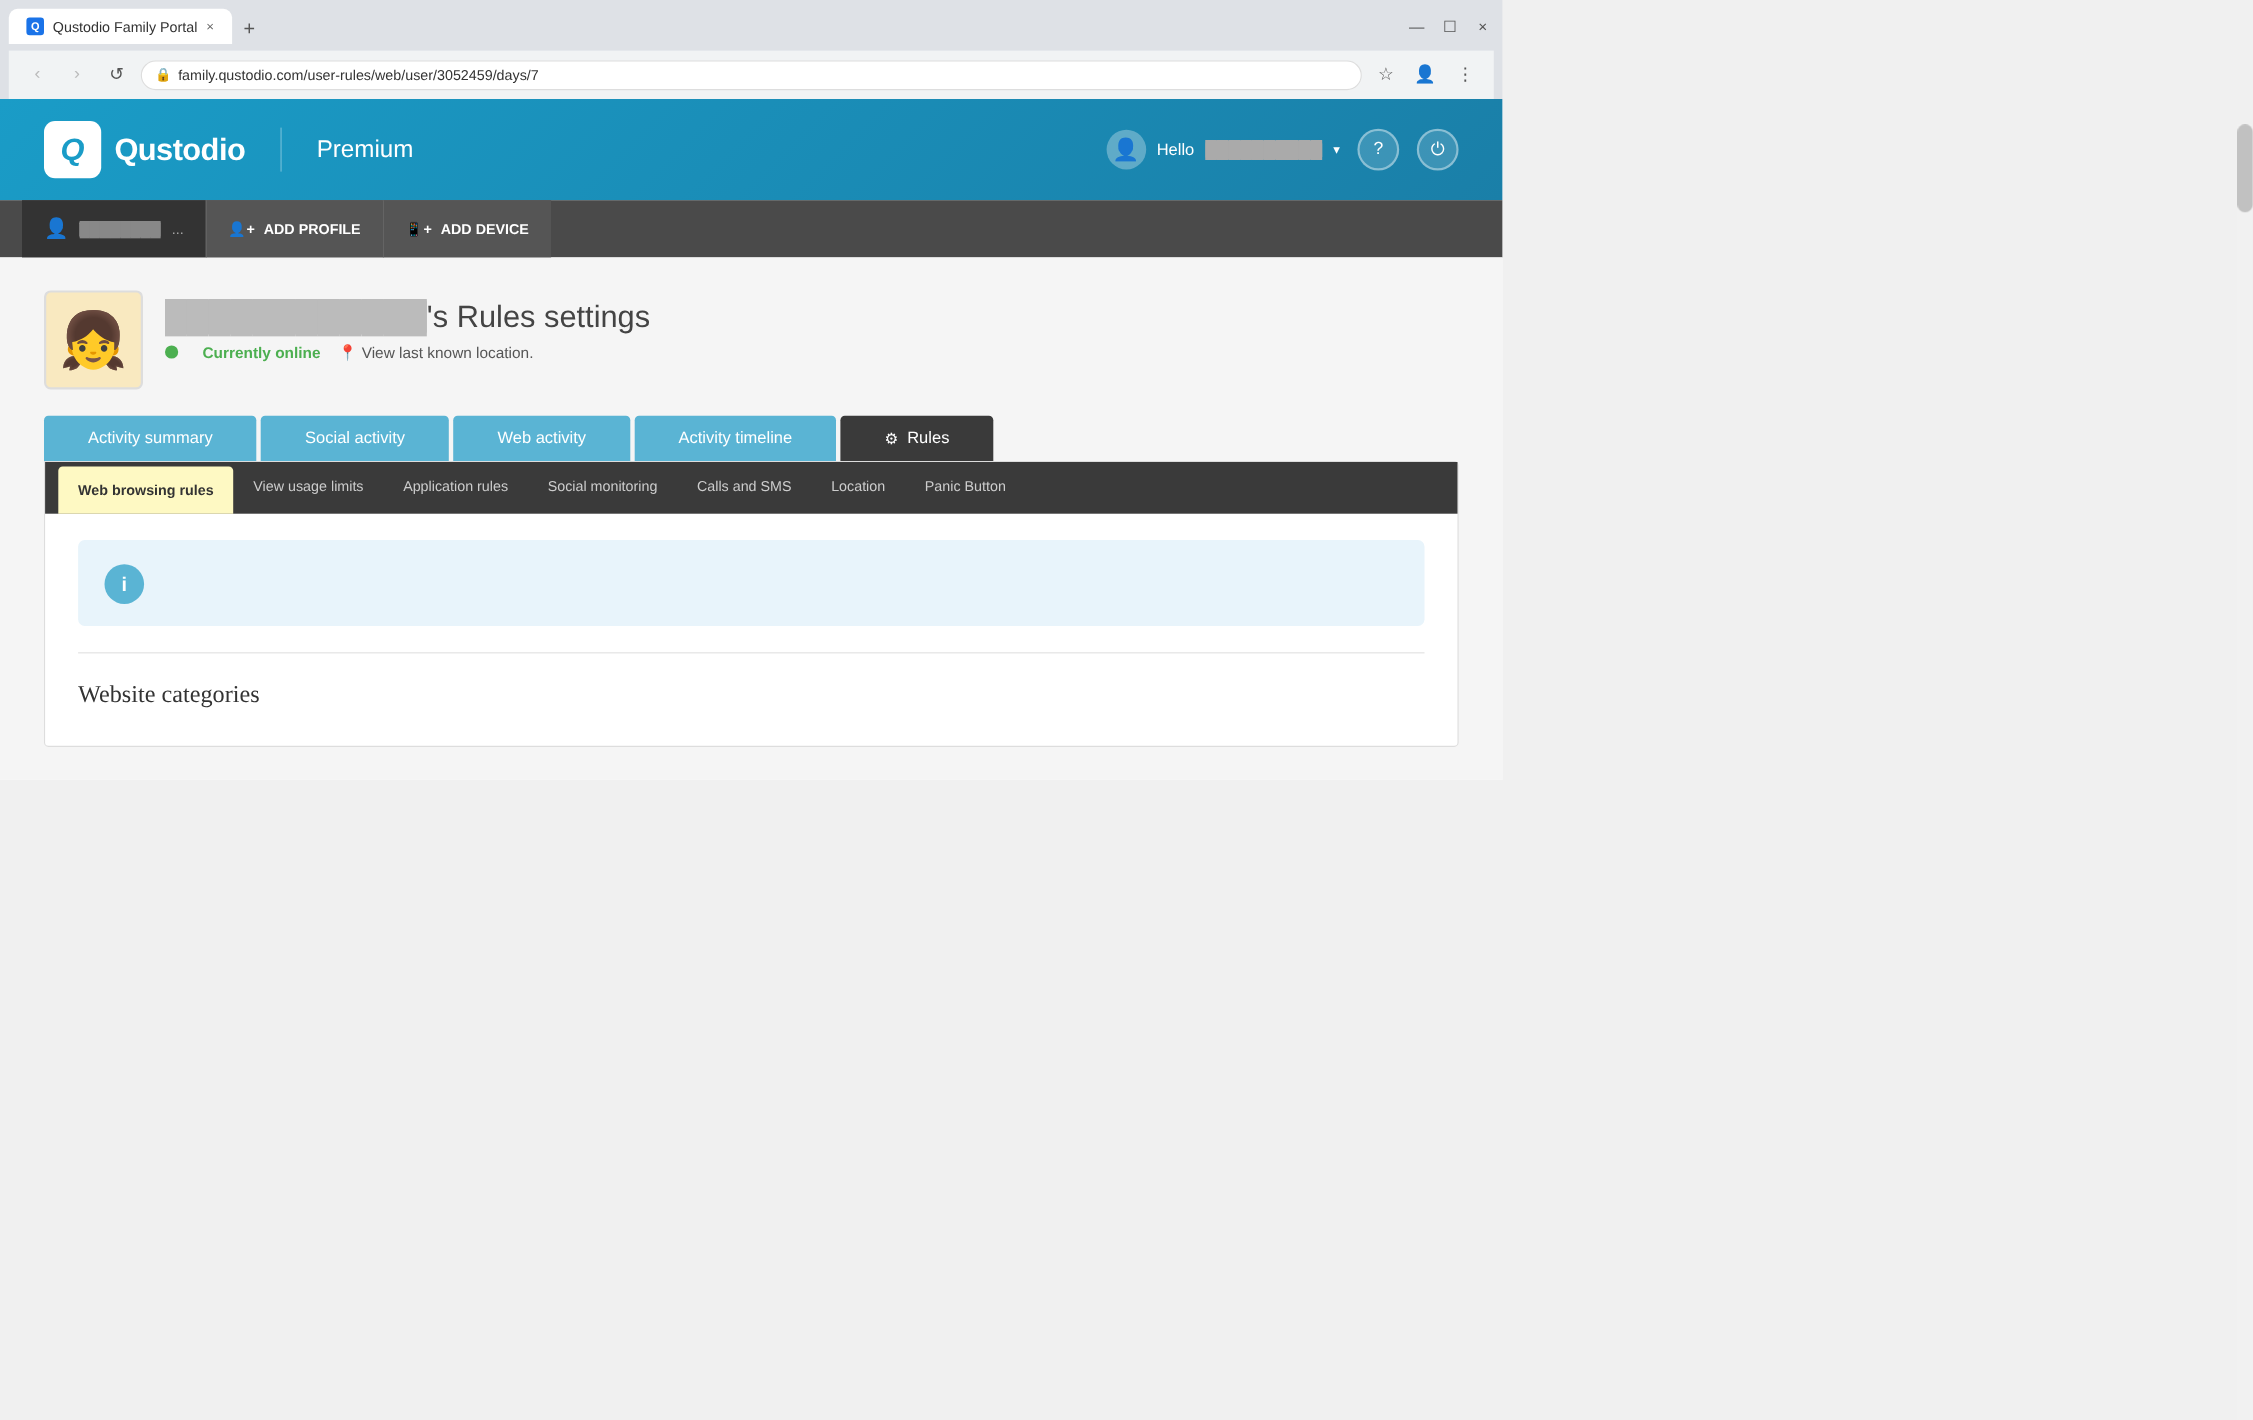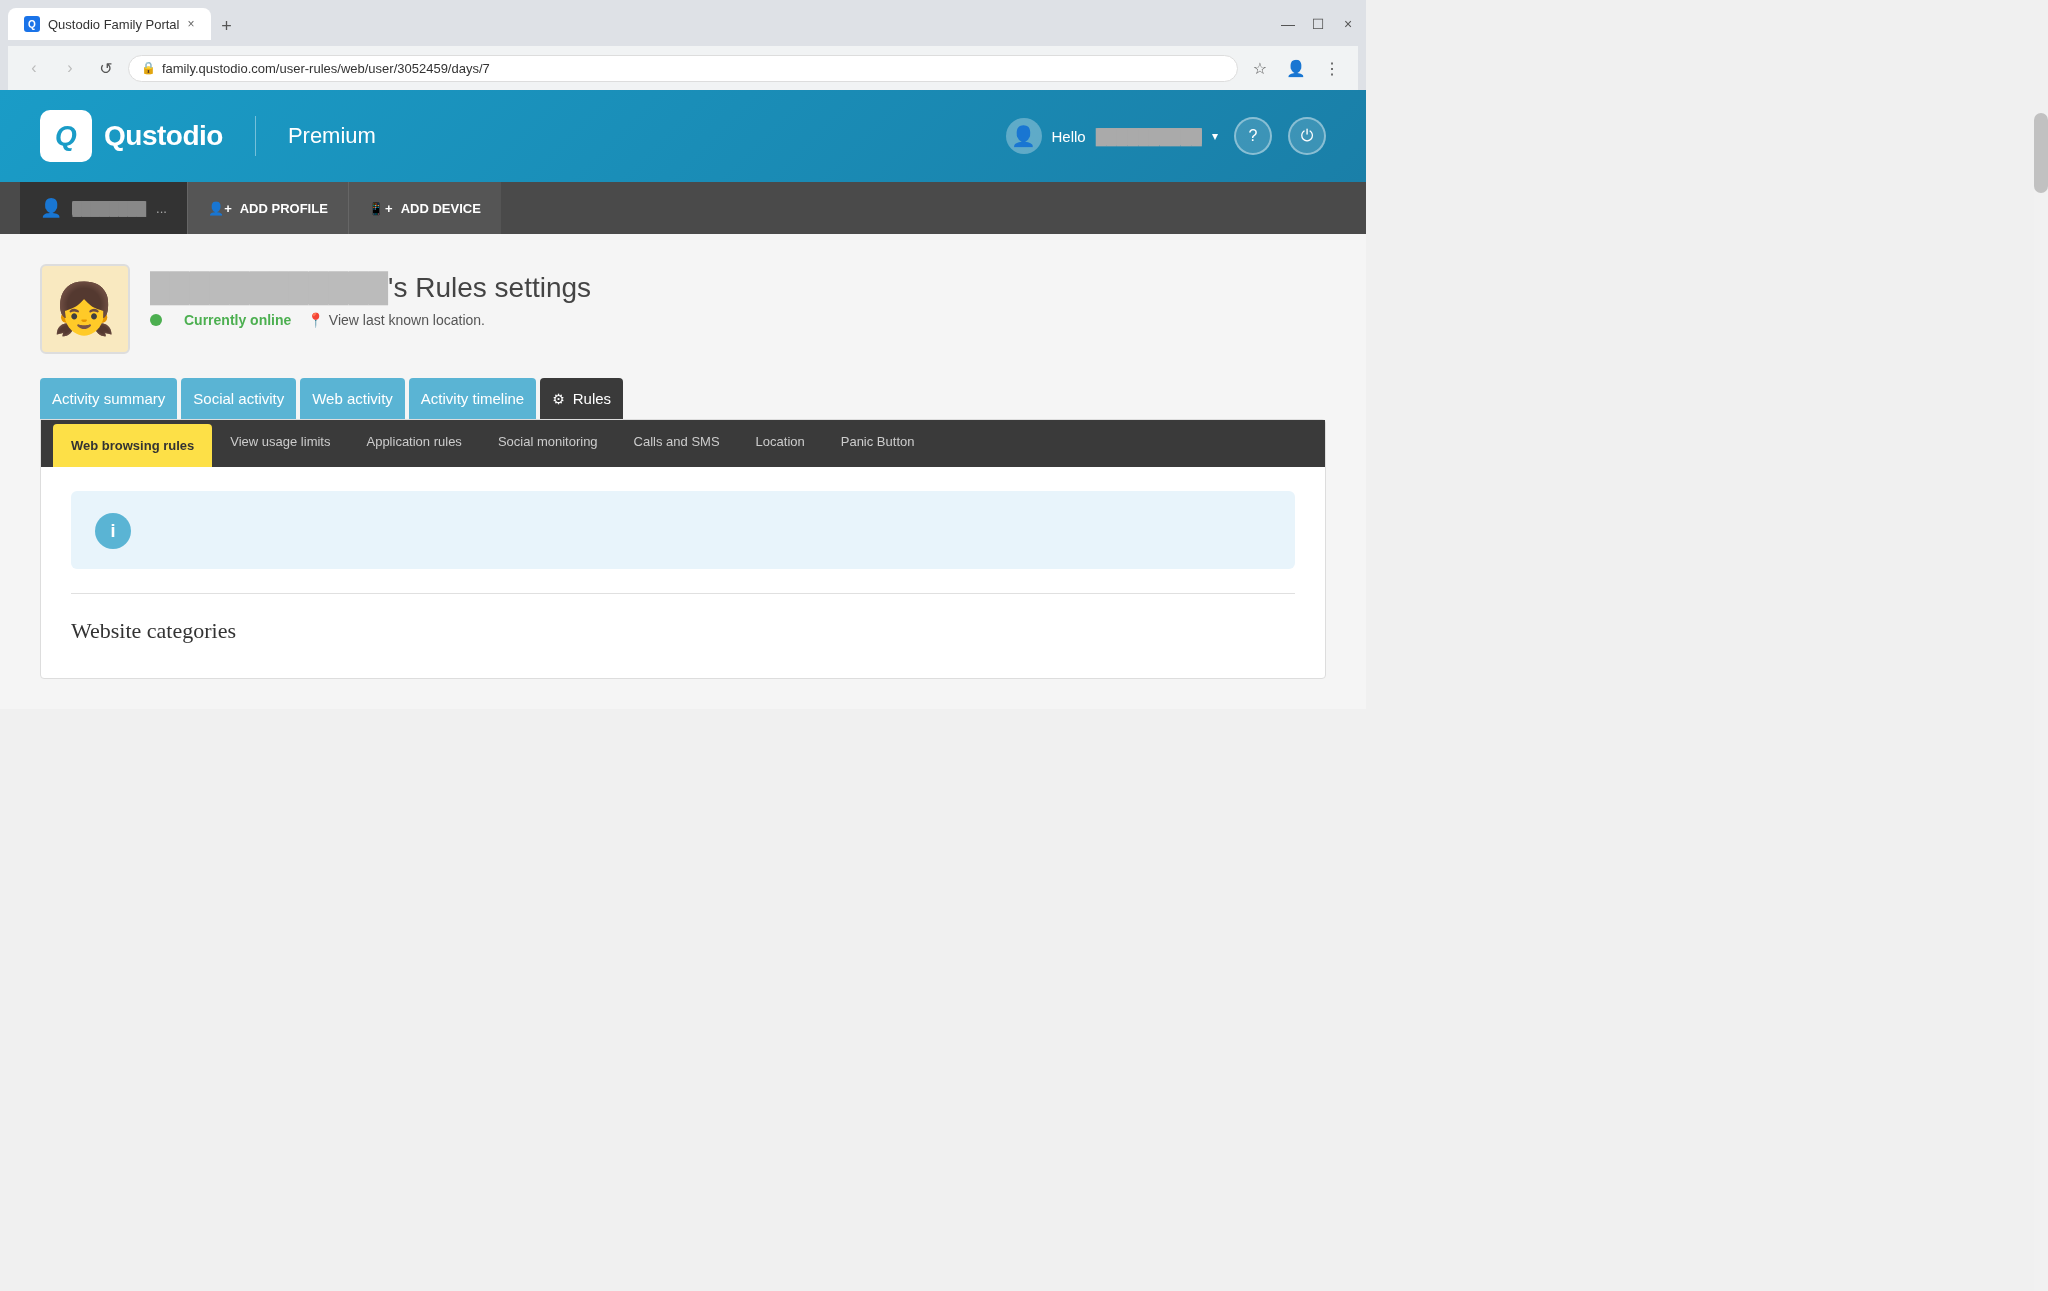--- a/index.html
+++ b/index.html
@@ -336,21 +336,21 @@
     }
     .pin-icon { color: #e74c3c; font-size: 14px; }
 
     
     .nav-tabs {
       display: flex;
       gap: 4px;
       margin-bottom: 0;
     }
     .nav-tab {
-      padding: 12px 12px;
+      padding: 12px 40px;
       font-size: 15px;
       color: white;
       background: #5ab4d4;
       cursor: pointer;
       border-radius: 4px 4px 0 0;
       font-weight: 400;
     }
     .nav-tab.active {
       background: #3a3a3a;
       color: white;
@@ -377,21 +377,21 @@
     }
     .sub-tab {
       padding: 14px 18px;
       color: #ccc;
       font-size: 13px;
       cursor: pointer;
       white-space: nowrap;
       border-bottom: 3px solid transparent;
     }
     .sub-tab.active {
-      background: #fde047;
+      background: #fef9c3;
       color: #333;
       border-radius: 4px 4px 0 0;
       font-weight: bold;
       margin-top: 4px;
       border-bottom: none;
     }
 
     
     .info-section {
       padding: 24px 30px;

